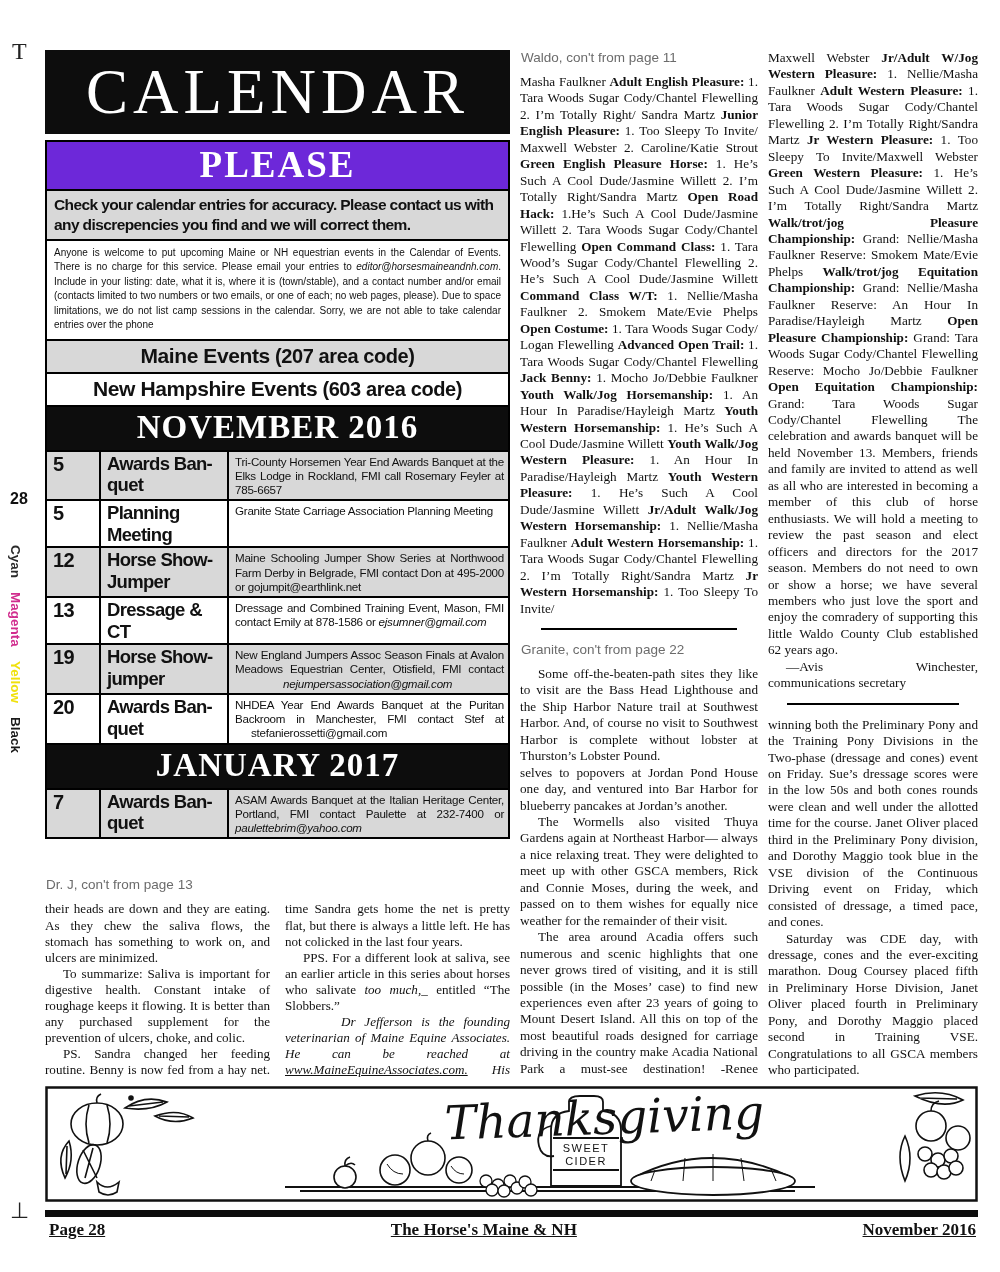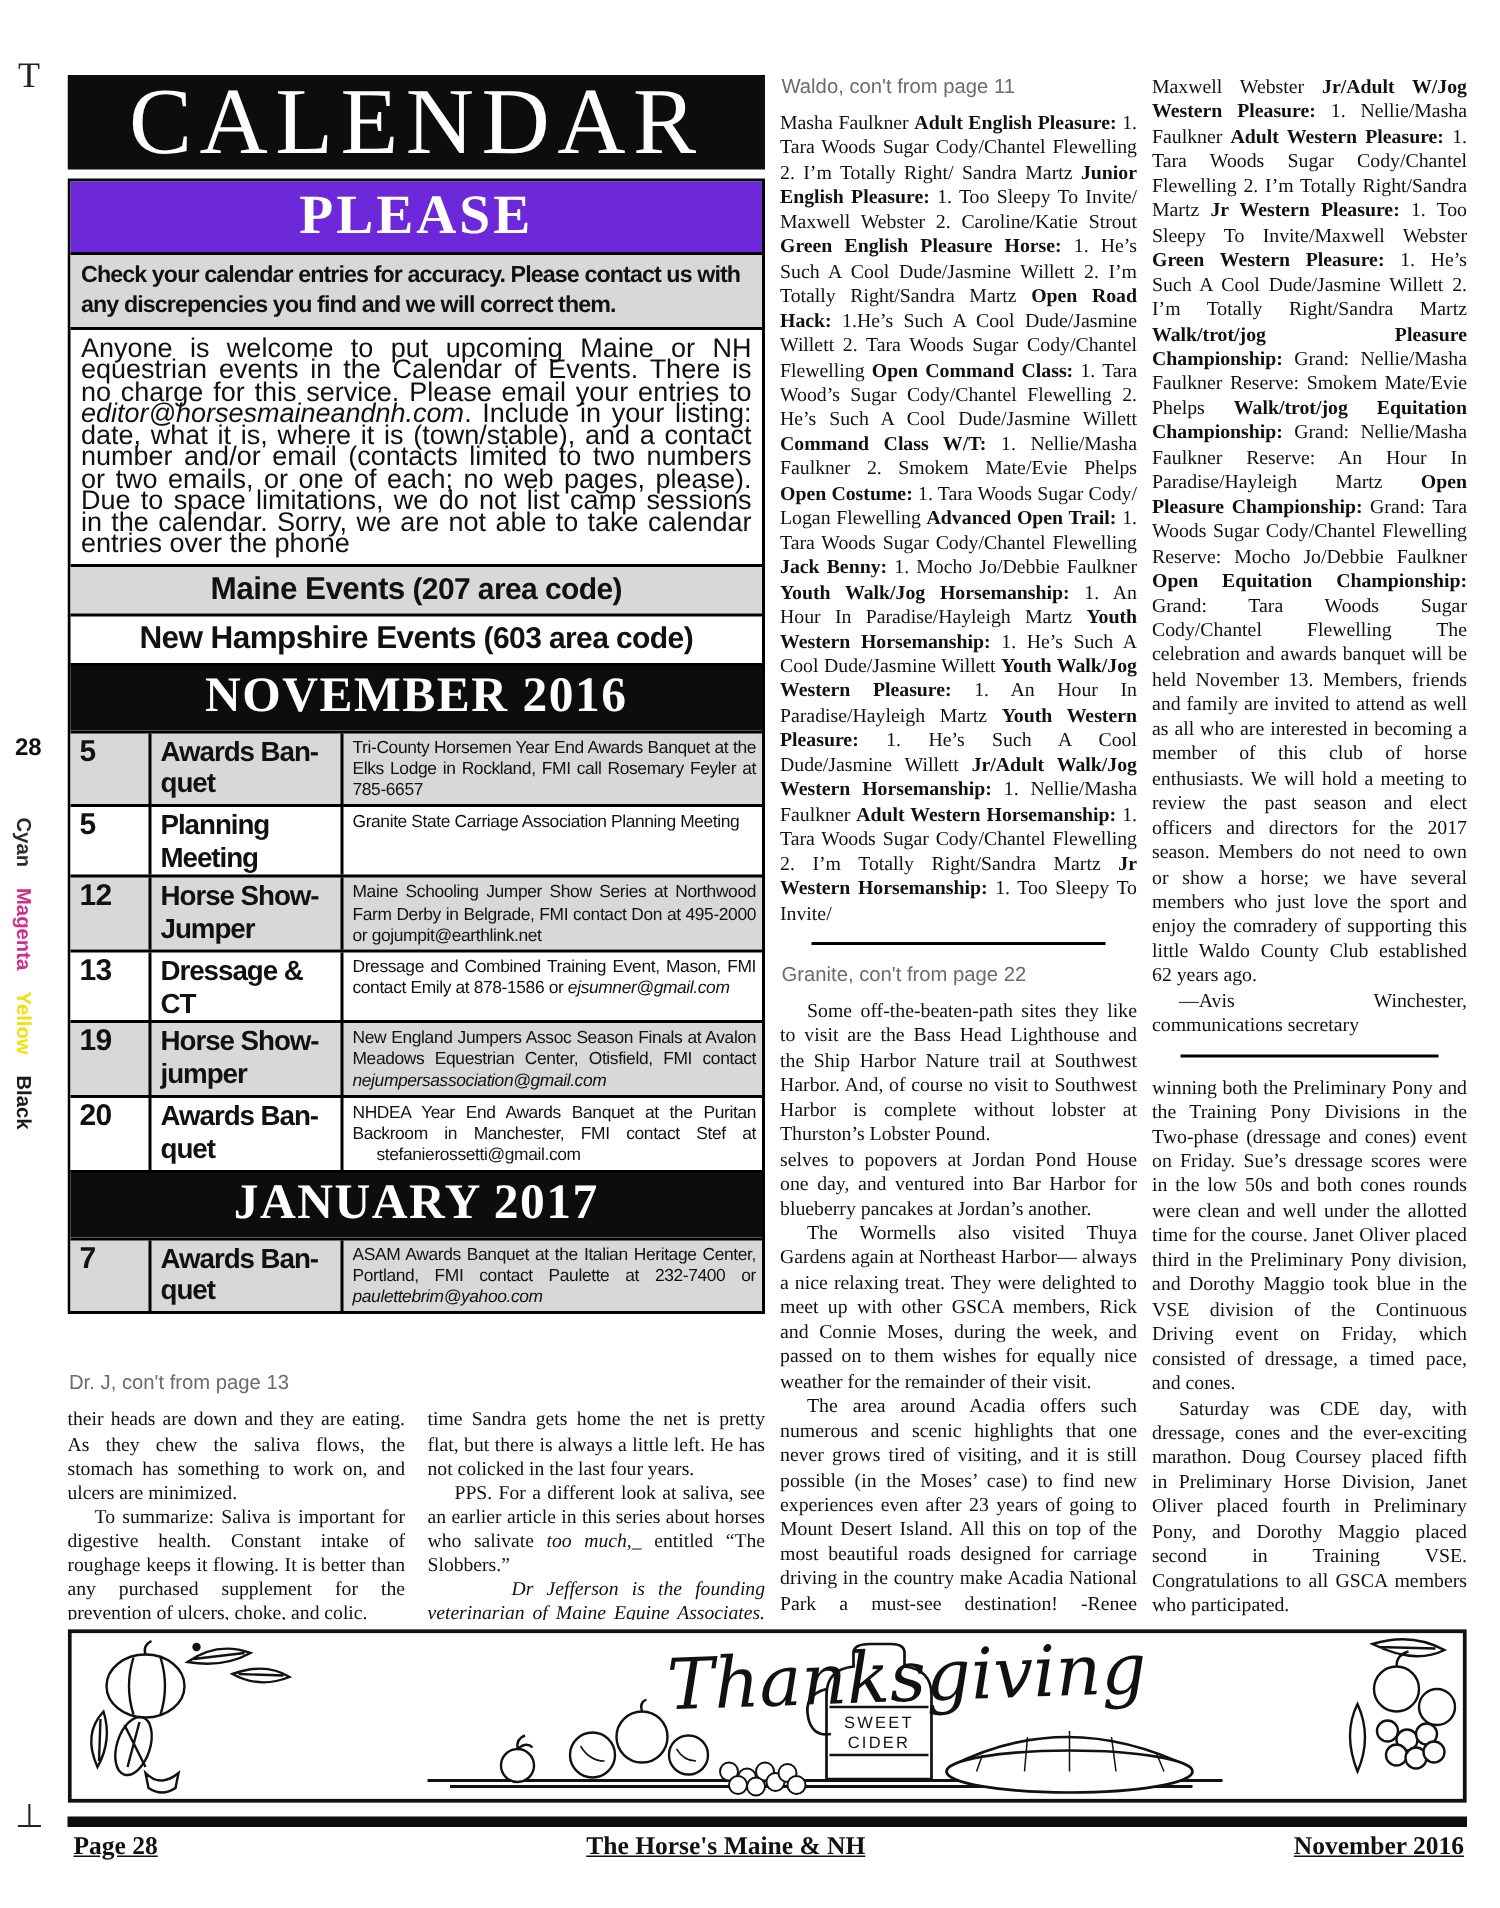--- a/index.html
+++ b/index.html
@@ -14,29 +14,29 @@
              font-family:"Liberation Sans",sans-serif;font-weight:bold;font-size:13.5px;}
   .color-word{margin-bottom:14px;display:inline-block;}
   .crop-bottom{position:absolute;left:10px;top:1198px;font-size:22px;color:#222;}
   
   .content{position:absolute;left:45px;top:50px;width:933px;}
   .cols{display:flex;gap:10px;height:1030px;overflow:hidden;}
   .col-left{width:465px;flex:0 0 465px;}
   .col-mid{width:238px;flex:0 0 238px;}
   .col-right{width:220px;flex:1;}
   
-  .cal-title{background:#0d0d0d;color:#fff;height:63px;display:flex;align-items:center;justify-content:center;
+  .cal-title{background:#0d0d0d;color:#fff;height:84px;display:flex;align-items:center;justify-content:center;
              font-size:63px;letter-spacing:5px;font-family:"Liberation Serif",serif;}
   .cal-frame{border:2.5px solid #000;margin-top:6px;}
   .please-head{background:#6d28d9;color:#fff;text-align:center;font-weight:bold;font-size:37px;
                letter-spacing:2px;padding:1px 0 3px;}
   .please-notice{background:#d8d8d8;border-top:2px solid #000;border-bottom:2px solid #000;
                  font-family:"Liberation Sans",sans-serif;font-weight:bold;font-size:15.5px;
                  letter-spacing:-0.6px;line-height:1.28;padding:4px 7px;box-shadow:inset 0 0 0 3px #0d0d0d00;}
-  .intro{font-family:"Liberation Sans",sans-serif;font-size:18px;line-height:14.5px;
+  .intro{font-family:"Liberation Sans",sans-serif;font-size:10px;line-height:14.5px;
          text-align:justify;padding:5px 7px 6px;}
   .bar{text-align:center;font-family:"Liberation Sans",sans-serif;font-weight:bold;
        border-top:2px solid #000;padding:3px 0 4px;}
   .bar-gray{background:#d8d8d8;}
   .bar-label{font-size:21px;letter-spacing:-0.4px;margin-top:36px;}
   .bar-suffix{font-size:20px;letter-spacing:-0.4px;}
   .month-bar{background:#0d0d0d;color:#fff;text-align:center;font-weight:bold;font-size:33px;
              letter-spacing:1px;padding:2px 0 4px;border-top:2px solid #000;font-family:"Liberation Serif",serif;}
   .cal-row{display:flex;border-top:2px solid #000;min-height:45px;background:#fff;}
   .cal-row.shaded{background:#d8d8d8;}
@@ -120,21 +120,21 @@
                 <div class="c-date">13</div>
                 <div class="c-event">Dressage &amp;
 CT</div>
                 <div class="c-desc"><span>Dressage and Combined Training Event, Mason, FMI contact Emily at 878-1586 or </span><span style="font-style: italic;">ejsumner@gmail.com</span></div>
               </div>
 
               <div class="cal-row shaded">
                 <div class="c-date">19</div>
                 <div class="c-event">Horse Show-
 jumper</div>
-                <div class="c-desc"><span>New England Jumpers Assoc Season Finals at Avalon Meadows Equestrian Center, Otisfield, FMI contact </span><span style="font-style: italic;">nejumpersassociation@gmail.com</span></div>
+                <div class="c-desc"><span>New England Jumpers Assoc Season Finals at Avalon Meadows Equestrian Center, Otisfield, FMI contact </span><span style="font-style: italic; margin-left: 48px;">nejumpersassociation@gmail.com</span></div>
               </div>
 
               <div class="cal-row">
                 <div class="c-date">20</div>
                 <div class="c-event">Awards Ban-
 quet</div>
                 <div class="c-desc"><span>NHDEA Year End Awards Banquet at the Puritan Backroom in Manchester, FMI contact Stef at </span><span style=" margin-left: 16px;">stefanierossetti@gmail.com</span></div>
               </div>
             </div>
           <div class="month-bar">JANUARY 2017</div>

